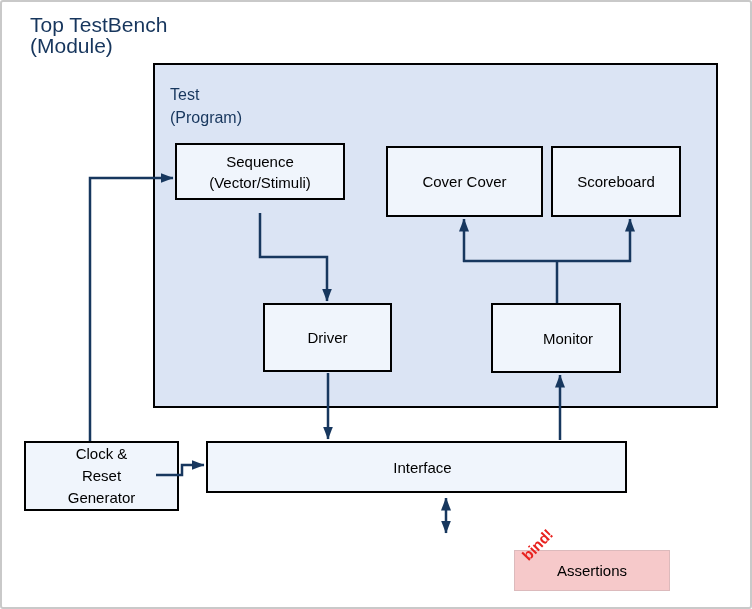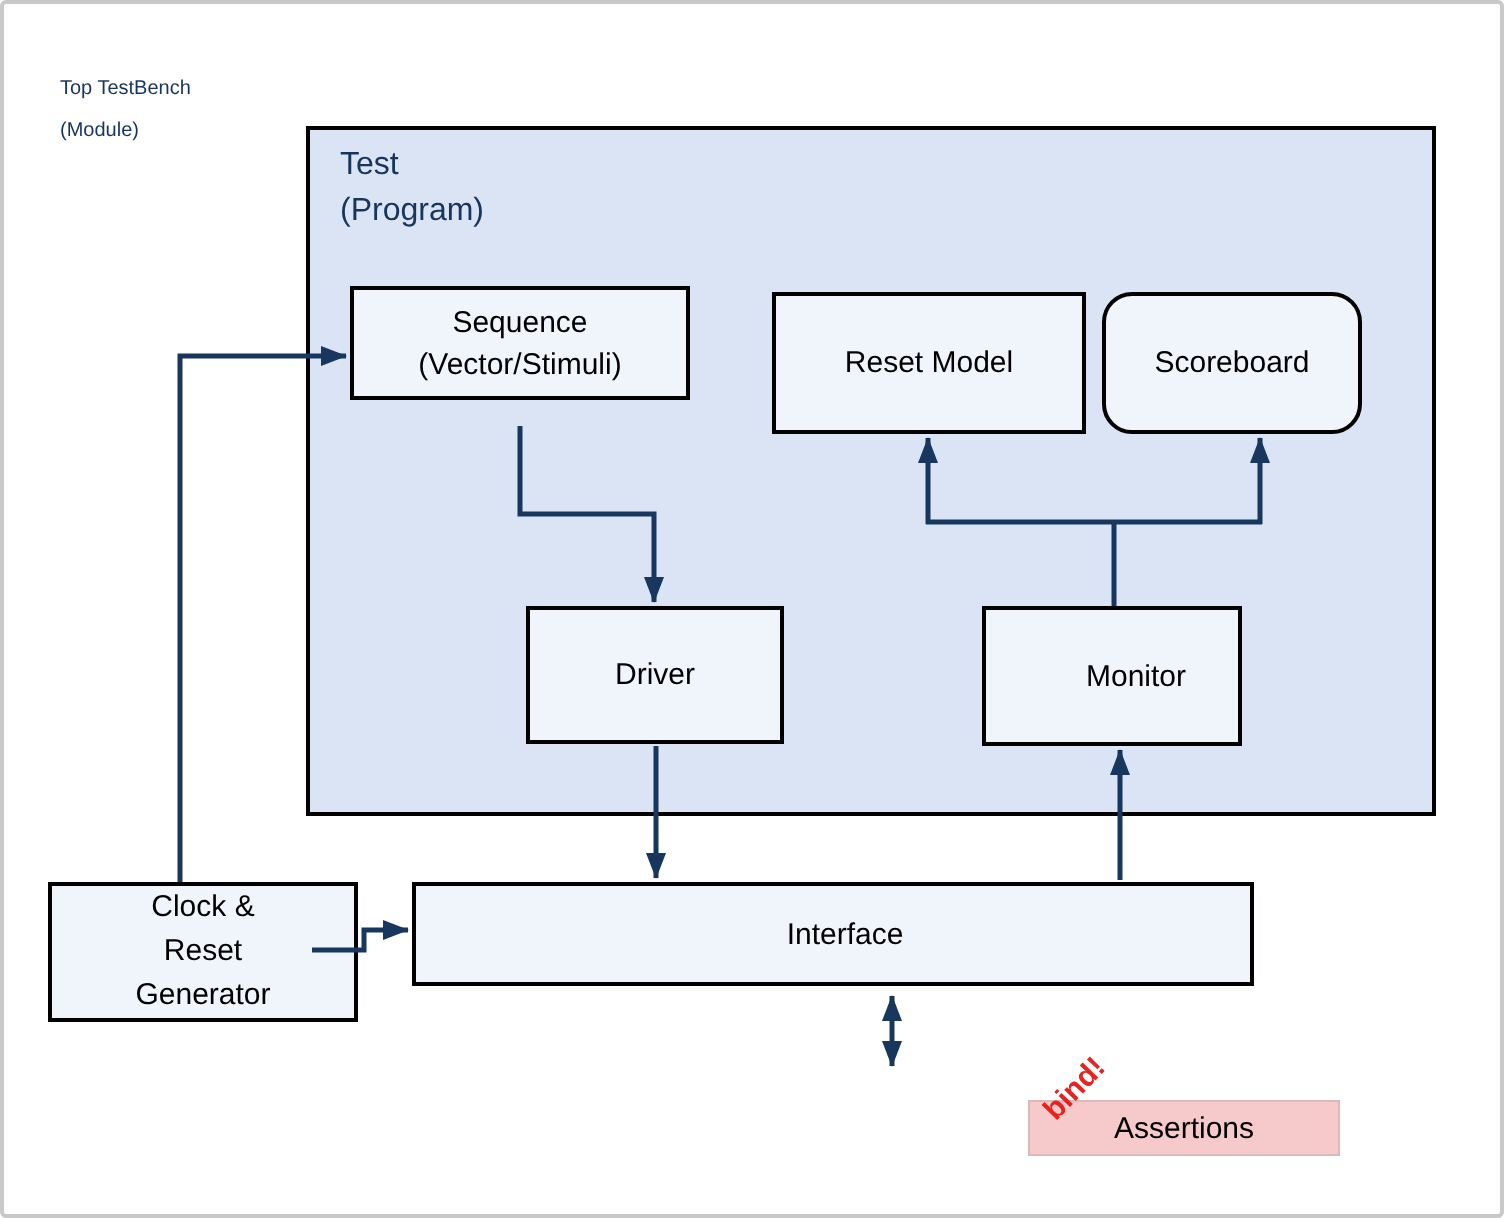--- a/index.html
+++ b/index.html
@@ -5,45 +5,45 @@
   html,body { margin:0; padding:0; background:#ffffff; }
   #canvas {
     position:relative; width:752px; height:609px;
     background:#ffffff; border:2px solid #c9c9c9; border-radius:3px;
     box-sizing:border-box; overflow:hidden;
     font-family:"Liberation Sans", sans-serif; color:#000;
   }
   .ml { white-space:pre-line; }
   .frame-title {
     position:absolute; left:28px; top:12px;
-    font-size:10px; line-height:21px; color:#17365d;margin-top:20px;
+    font-size:21px; line-height:21px; color:#17365d;
   }
   .container-box {
     position:absolute; left:151px; top:61px; width:565px; height:345px;
     background:#dbe4f4; border:2px solid #000; box-sizing:border-box;
   }
   .container-title {
-    position:absolute; left:168px; top:69px;
+    position:absolute; left:168px; top:81px;
     font-size:16px; line-height:23px; color:#17365d;
   }
   .node {
     position:absolute; background:#f0f5fc; border:2px solid #000;
     box-sizing:border-box; display:flex; align-items:center; justify-content:center;
     text-align:center; font-size:15px; line-height:21px; color:#000;
   }
   .n-sequence   { left:173px; top:141px; width:170px; height:57px; }
   .n-cover      { left:384px; top:144px; width:157px; height:71px; }
-  .n-scoreboard { left:549px; top:144px; width:130px; height:71px;border-radius:15px; }
+  .n-scoreboard { left:549px; top:144px; width:130px; height:71px; }
   .n-driver     { left:261px; top:301px; width:129px; height:69px; }
   .n-monitor    { left:489px; top:301px; width:130px; height:70px;padding-left:24px; }
   .n-clock      { left:22px;  top:439px; width:155px; height:70px; line-height:22px; }
   .n-interface  { left:204px; top:439px; width:421px; height:52px;padding-left:12px; }
   .n-dut        { left:204px; top:535px; width:479px; height:51px; font-size:17px; }
   .assertions {
-    position:absolute; left:512px; top:548px; width:156px; height:28px;
+    position:absolute; left:512px; top:548px; width:156px; height:41px;
     background:#f6c9ca; border:1px solid #dcbabc; box-sizing:border-box;
     display:flex; align-items:center; justify-content:center;
     font-size:15px; color:#000; z-index:4;
   }
   .bind-note {
     position:absolute; left:517px; top:534px;
     font-size:15px; font-weight:600; color:#e8221f;
     transform:rotate(-46deg); transform-origin:center; z-index:5;
   }
   #wires { position:absolute; left:0; top:0; width:752px; height:609px;
@@ -57,21 +57,21 @@
 
   <div class="frame-title ml">Top TestBench
 (Module)</div>
 
   <div class="container-box"></div>
   <div class="container-title ml">Test
 (Program)</div>
 
   <div class="node n-sequence ml">Sequence
 (Vector/Stimuli)</div>
-  <div class="node n-cover">Reset Model</div>
+  <div class="node n-cover">Cover Cover</div>
   <div class="node n-scoreboard">Scoreboard</div>
   <div class="node n-driver">Driver</div>
   <div class="node n-monitor">Monitor</div>
   <div class="node n-clock ml">Clock &amp;
 Reset
 Generator</div>
   <div class="node n-interface">Interface</div>
 
   <div class="assertions">Assertions</div>
   <div class="bind-note">bind!</div>

